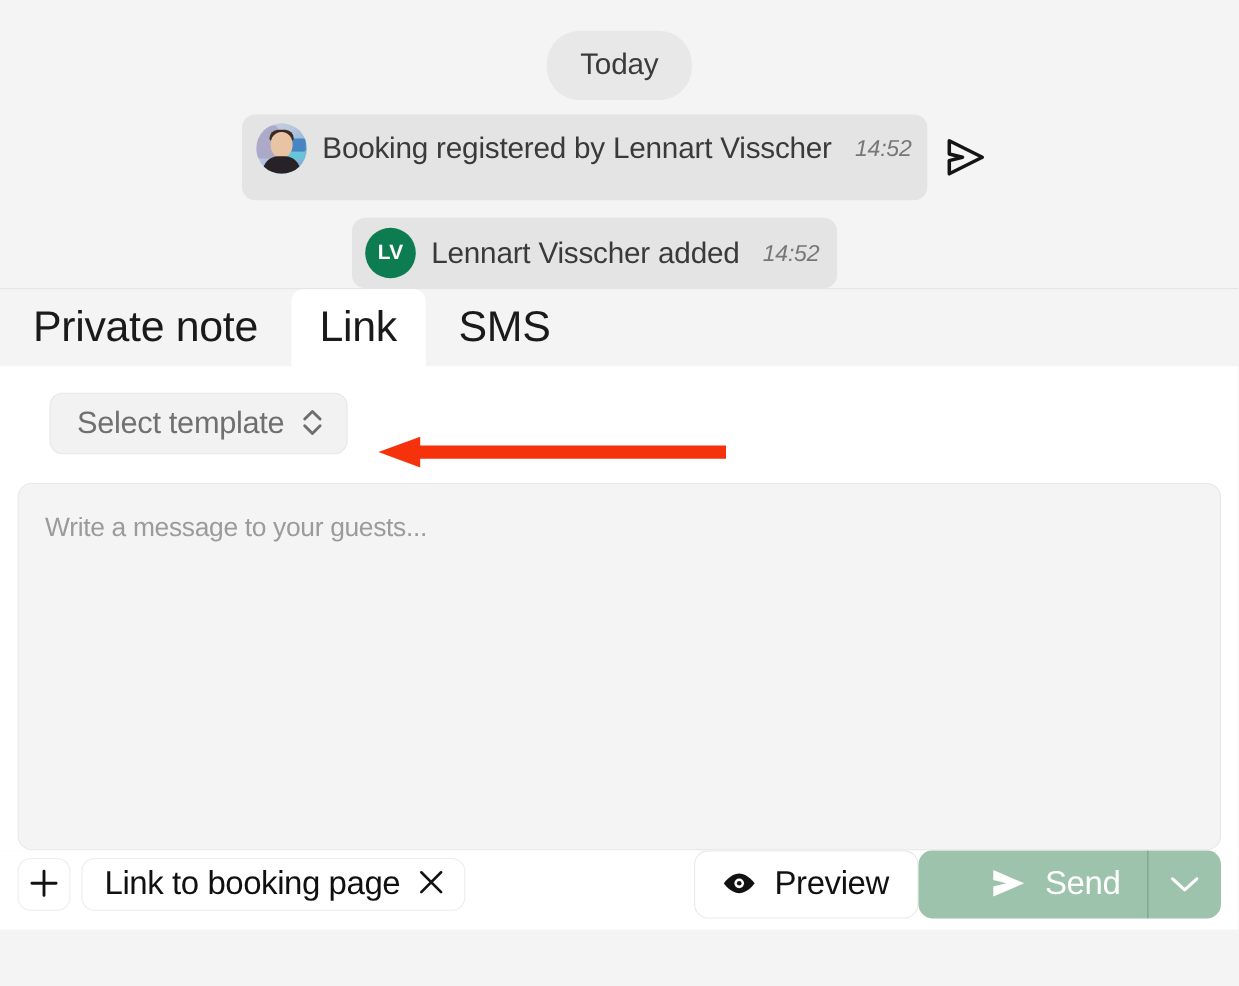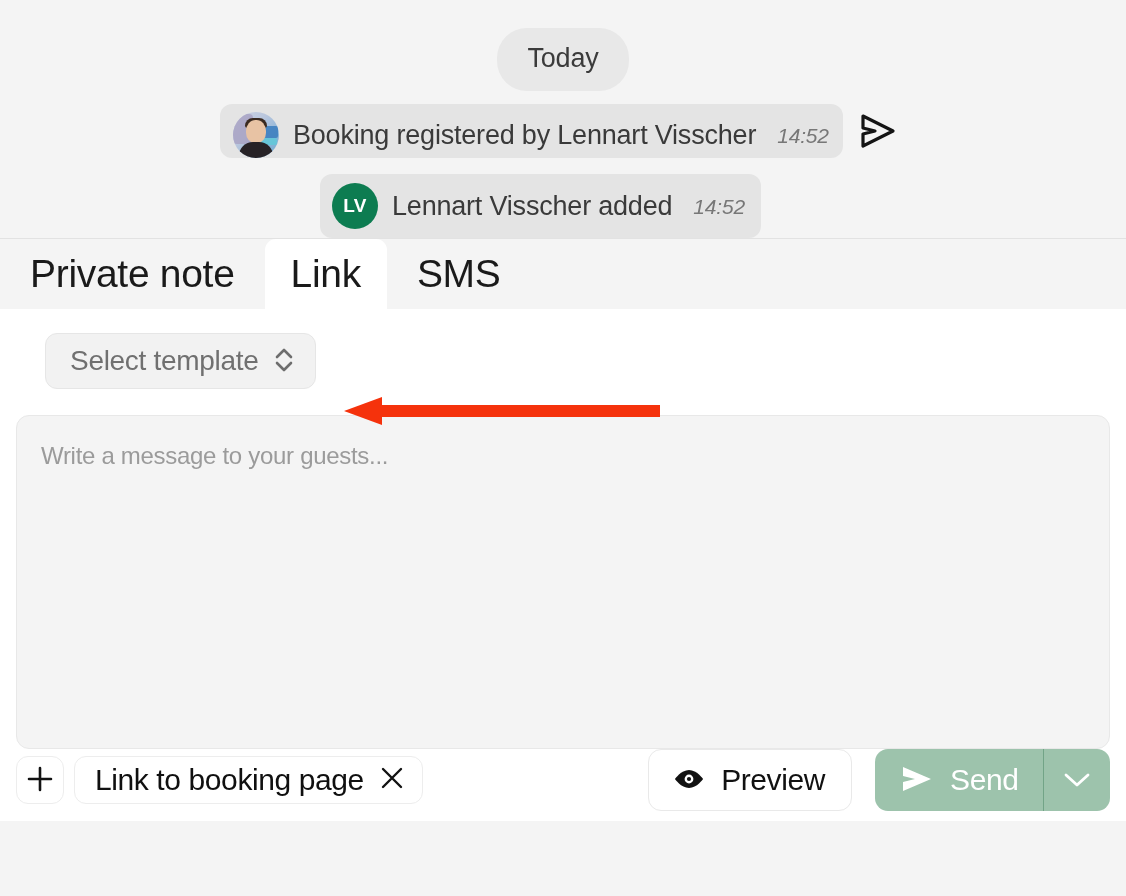--- a/index.html
+++ b/index.html
@@ -49,21 +49,21 @@
     margin-top: 13px;
   }
   .msg-row.row-1 { padding-left: 220px; }
   .msg-row.row-2 { padding-left: 320px; margin-top: 16px; }
 
   .bubble {
     background: #e4e4e4;
     border-radius: 12px;
     display: flex;
     align-items: center;
-    padding: 8px 14px 0 13px;
+    padding: 8px 14px 24px 13px;
     gap: 14px;
   }
   .bubble.bubble-2 { padding: 9px 16px 9px 12px; }
 
   .avatar-photo {
     width: 46px;
     height: 46px;
     border-radius: 50%;
     flex: 0 0 auto;
     position: relative;
@@ -252,21 +252,21 @@
   .chip-label {
     font-size: 30px;
     color: #101010;
     letter-spacing: -0.4px;
     line-height: 1;
   }
 
   .bottom-right {
     display: flex;
     align-items: center;
-    gap: 23px;
+    gap: 0;
   }
   .preview-btn {
     height: 62px;
     border: 1px solid #e9e9e9;
     border-radius: 13px;
     background: #ffffff;
     display: flex;
     align-items: center;
     gap: 16px;
     padding: 0 26px 0 24px;
@@ -290,20 +290,21 @@
   }
   .send-btn {
     display: flex;
     align-items: center;
     gap: 16px;
     padding: 0 24px 0 25px;
     border: none;
     background: transparent;
     cursor: pointer;
     font-family: inherit;
+    margin-left: 40px;
   }
   .send-label {
     font-size: 30px;
     color: #ffffff;
     letter-spacing: -0.4px;
     line-height: 1;
   }
   .send-divider {
     width: 1.5px;
     background: #4f8b6a;

